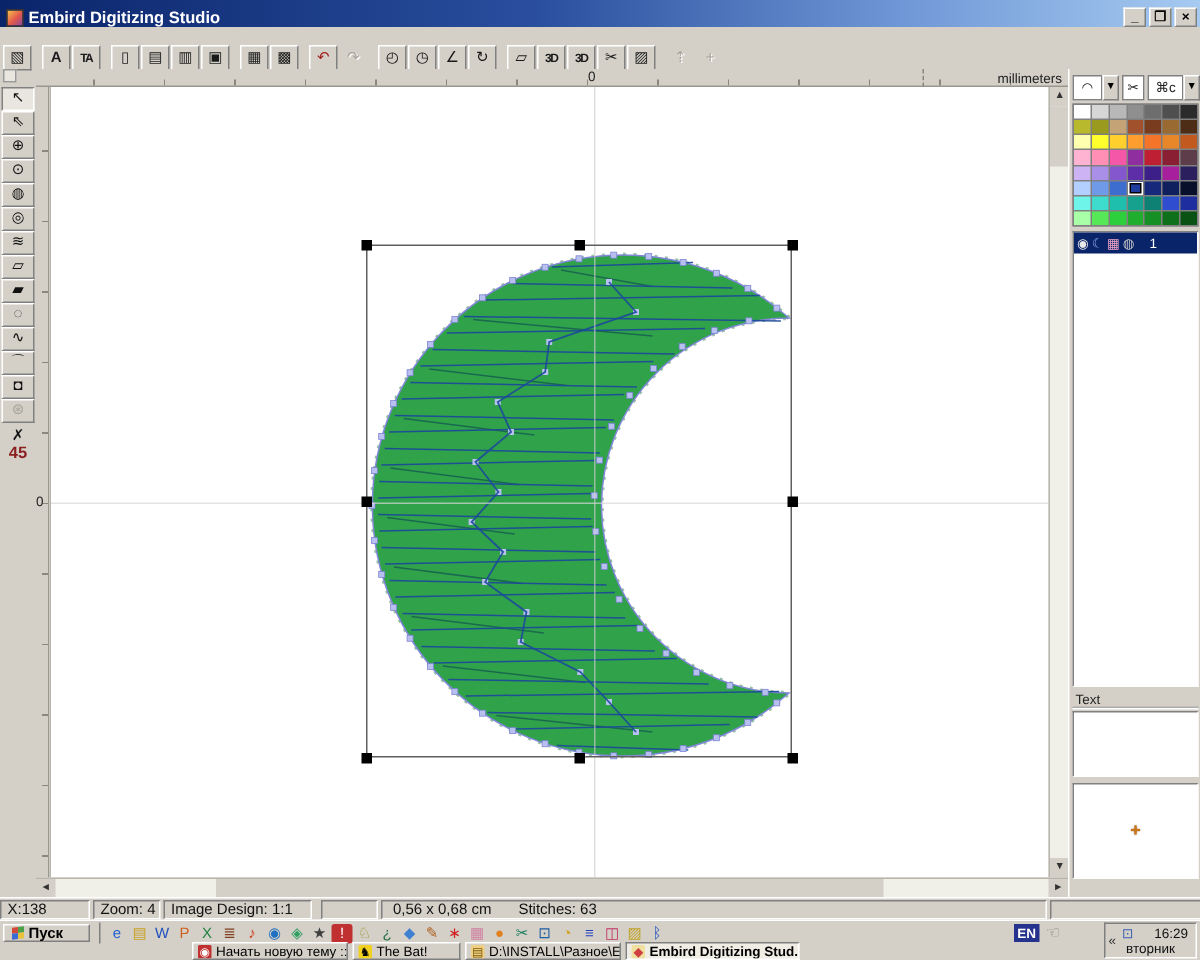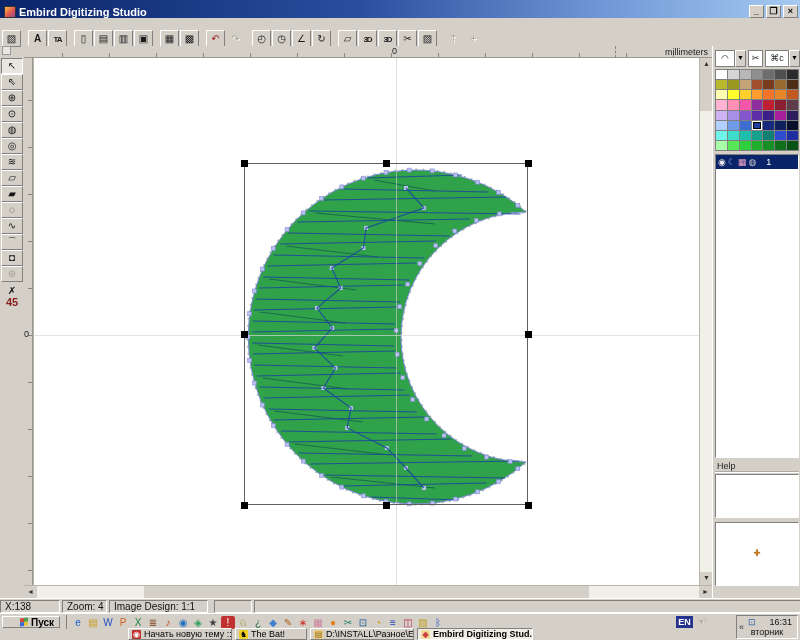--- a/index.html
+++ b/index.html
@@ -126,21 +126,21 @@
   #seg-scale{width:99px;}
   #seg-progress{width:38px;margin-left:4px;background:#d4d0c8;}
   #seg-info{width:444px;display:flex;gap:18px;padding-left:7px;}
   #seg-rest{flex:1;margin-right:0;border-right:none;}
 
   
   #taskbar{position:absolute;left:0;top:613px;width:800px;height:27px;background:#d4d0c8;
     border-top:1px solid #fff;}
   #start-btn{position:absolute;left:2px;top:2px;width:58px;height:12px;background:#d4d0c8;
     border:1px solid;border-color:#ffffff #808080 #808080 #ffffff;display:flex;
-    align-items:center;gap:3px;padding:0 17px;}
+    align-items:center;gap:3px;padding:0 5px;}
   #start-logo{width:8px;height:8px;display:grid;grid-template-columns:4px 4px;
     grid-template-rows:4px 4px;transform:skewY(-6deg);}
   #start-logo i{display:block;}
   #start-label{font-size:10px;font-weight:bold;}
   #quicklaunch{position:absolute;left:66px;top:1px;height:14px;display:flex;
     align-items:center;gap:1px;border-left:1px solid #808080;padding-left:4px;}
   .ql{width:14px;height:13px;font-size:10px;line-height:13px;text-align:center;
     border-radius:2px;overflow:hidden;}
   #taskwins{position:absolute;left:128px;top:14px;height:13px;display:flex;gap:3px;}
   .twin{height:12px;background:#d4d0c8;border:1px solid;
@@ -429,38 +429,42 @@
       </div>
     <div id="objlist">
         <div class="objrow selected">
           <span class="oicon" style="color: rgb(232, 232, 232);">◉</span>
           <span class="oicon" style="color: rgb(143, 164, 232);">☾</span>
           <span class="oicon" style="color: rgb(242, 166, 200);">▦</span>
           <span class="oicon" style="color: rgb(201, 201, 201);">◍</span>
           <span class="onum">1</span>
         </div>
       </div>
-    <div id="parts-hdr">Help</div>
+    <div id="parts-hdr">Text</div>
     <div id="parts-box"></div>
     <div id="preview-box">
       <div id="preview-marker">+</div>
     </div>
   </div>
 
   <div id="hscroll">
     <div class="scr-btn" style="left:0;top:0">◄</div>
     <div id="hthumb"></div>
     <div class="scr-btn" style="left:675px;top:0">►</div>
   </div>
 
   <div id="statusbar">
     <div class="seg" id="seg-coords">X:138  Y:133</div>
     <div class="seg" id="seg-zoom">Zoom: 4</div>
     <div class="seg" id="seg-scale">Image Design: 1:1</div>
     <div class="seg" id="seg-progress"></div>
+    <div class="seg" id="seg-info">
+      <span>0,56 x 0,68 cm</span>
+      <span>Stitches: 63</span>
+    </div>
     <div class="seg" id="seg-rest"></div>
   </div>
 
   <div id="taskbar">
     <div id="start-btn">
       <span id="start-logo">
           <i style="background:#d44a3a"></i>
           <i style="background:#4aa14a"></i>
           <i style="background:#3a6ad4"></i>
           <i style="background:#e8c23a"></i>
@@ -510,18 +514,18 @@
         <div class="twin active" style="width: 116px;">
           <span class="ticon" style="color: rgb(208, 64, 64); background: rgb(240, 224, 160);">◆</span>
           <span>Embird Digitizing Stud...</span>
         </div>
       </div>
     <div id="lang-ind">EN</div>
     <div id="hand-icon">☜</div>
     <div id="tray">
       <span id="tray-chevron">«</span>
       <span id="tray-icon">⊡</span>
-      <span id="tray-time">16:31</span>
+      <span id="tray-time">16:29</span>
       <span id="tray-day">вторник</span>
     </div>
   </div>
 
 </div>
 
 </body></html>

